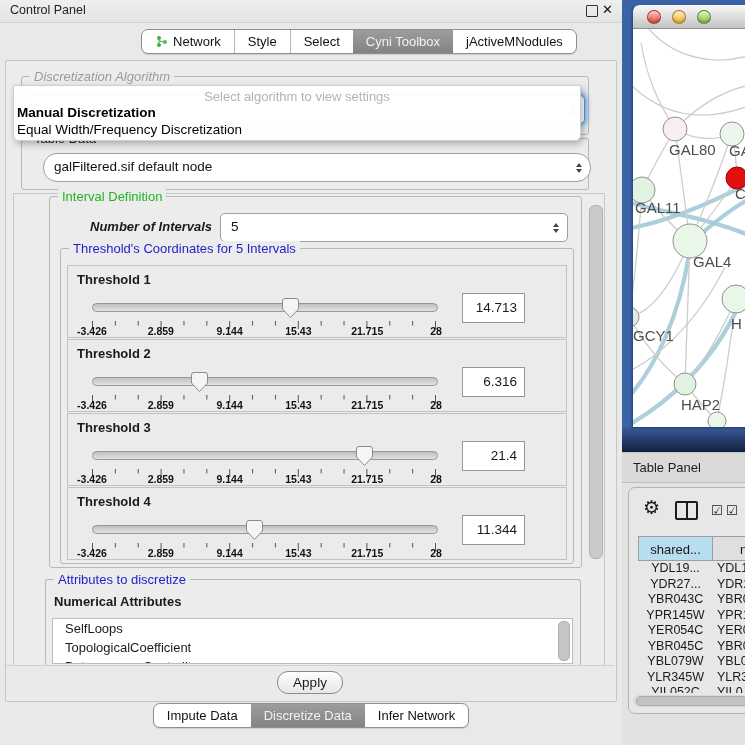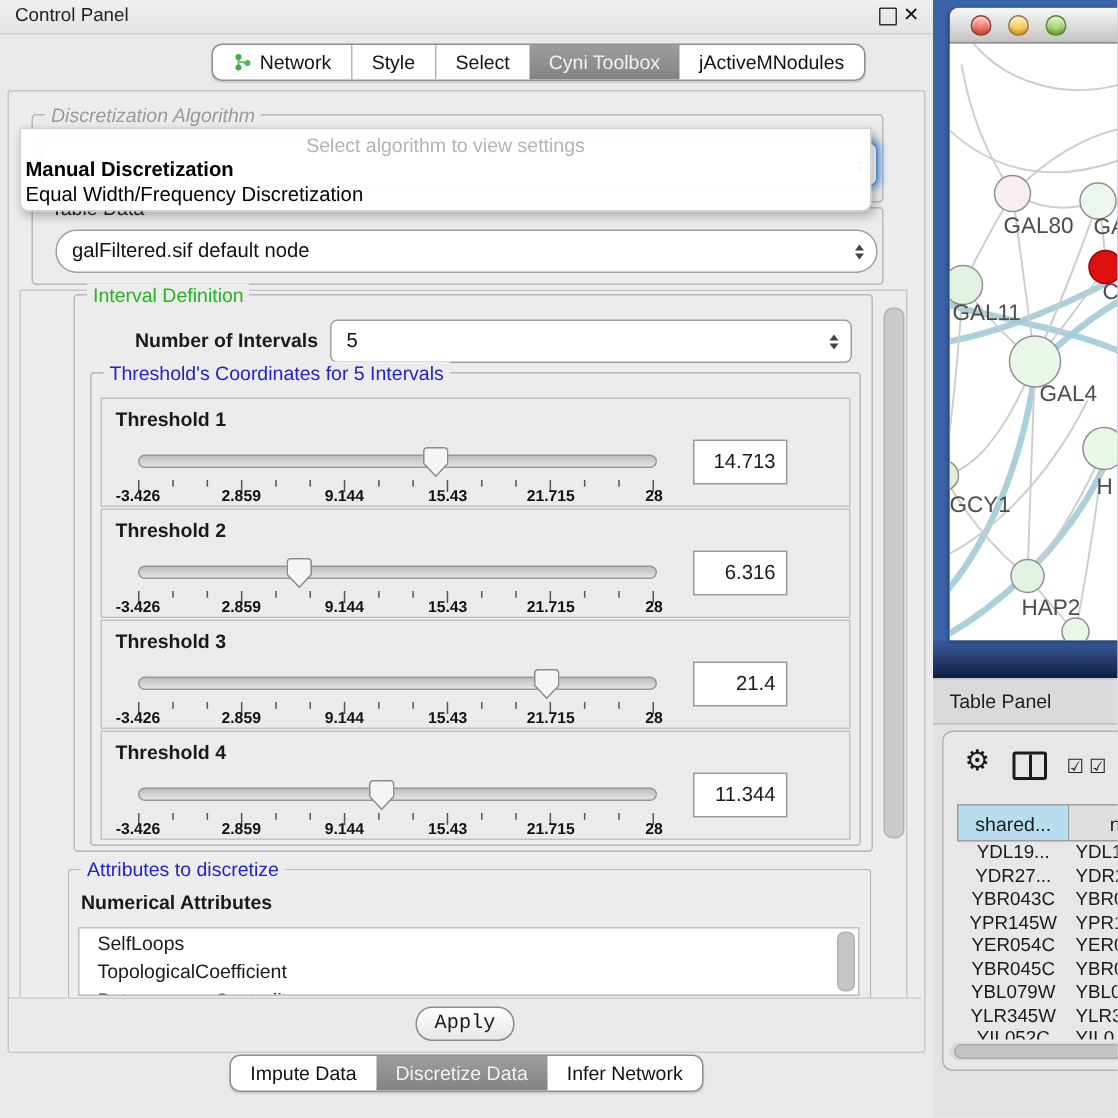--- a/index.html
+++ b/index.html
@@ -48,21 +48,21 @@
   .t-handle{position:absolute;top:0;width:17px;height:20px;}
   .t-ticks{position:absolute;left:0;top:18px;}
   .t-scale-label{position:absolute;top:27px;transform:translateX(-50%);font-size:10.5px;font-weight:600;color:#111;white-space:nowrap;}
   .t-value{position:absolute;left:394px;top:27px;width:54px;height:28px;background:#fff;border:1px solid #979797;
            font-size:13.5px;line-height:28px;text-align:right;padding-right:7px;box-sizing:content-box;}
   
   .attr-subtitle{position:absolute;left:8px;top:14px;font-size:13px;font-weight:bold;}
   .attr-list{position:absolute;left:6px;top:38px;width:519px;height:44px;background:#fff;border:1px solid #bdbdbd;overflow:hidden;}
   .attr-item{font-size:13px;line-height:19px;padding-left:12px;white-space:nowrap;}
   .attr-thumb{position:absolute;right:2px;top:2px;width:10px;height:38px;background:#c6c6c6;border:1px solid #b0b0b0;border-radius:5px;}
-  .apply-row{position:absolute;left:0;top:604px;width:608px;height:35px;background:#eaeaea;border-top:1px solid #cfcfcf;font-family:Liberation Mono, monospace;}
+  .apply-row{position:absolute;left:0;top:604px;width:608px;height:35px;background:#eaeaea;border-top:1px solid #cfcfcf;}
   .apply-btn{position:absolute;left:50%;top:5px;transform:translateX(-50%);min-width:46px;height:21px;padding:0 9px;
              background:linear-gradient(#fefefe,#e7e7e7);border:1px solid #8b8b8b;border-radius:11px;
              font-size:13.5px;line-height:21px;text-align:center;}
   
   #right-region{position:absolute;left:622px;top:0;width:123px;height:745px;background:#e2e2e2;}
   .blue-bg{position:absolute;left:0;top:0;width:123px;height:452px;background:#3b63a7;}
   .navy-strip{position:absolute;left:0;top:427px;width:123px;height:25px;background:linear-gradient(#3a5c9b,#101f40);}
   .net-window{position:absolute;left:11px;top:5px;width:120px;height:422px;border-radius:6px 0 0 0;overflow:hidden;box-shadow:-1px 1px 3px rgba(0,0,0,.35);text-align:center;}
   .net-titlebar{position:relative;height:23px;background:linear-gradient(#f9f9f9,#c3c3c3);border-bottom:1px solid #8d8d8d;border-radius:6px 0 0 0;}
   .light{position:absolute;top:5px;width:12px;height:12px;border-radius:50%;border:1px solid rgba(0,0,0,.35);
@@ -142,32 +142,32 @@
     </div>
 
     <div class="popup">
       <div class="hint">Select algorithm to view settings</div>
       <div class="opt sel">Manual Discretization</div>
       <div class="opt">Equal Width/Frequency Discretization</div>
     </div>
 
     <div class="group" style="left:15px;top:77px;width:566px;height:50px;">
       <span class="group-title">Table Data</span>
-      <div class="combo" style="left:15px;top:14px;width:546px;height:27px;border-radius:14px;">
+      <div class="combo" style="left:21px;top:14px;width:546px;height:27px;border-radius:14px;">
         <span class="val">galFiltered.sif default node</span>
         <div class="spin">
             <span class="up"></span>
             <span class="dn"></span>
           </div>
       </div>
     </div>
 
     <div class="group" style="left:43px;top:135px;width:531px;height:370px;">
       <span class="group-title green">Interval Definition</span>
-      <span style="position:absolute;left:40px;top:22px;font-size:13px;font-weight:bold;">Number of Intervals</span>
+      <span style="position:absolute;left:40px;top:22px;font-size:13px;font-weight:bold;font-style:italic;">Number of Intervals</span>
       <div class="combo" style="left:170px;top:16px;width:346px;height:27px;">
         <span class="val">5</span>
         <div class="spin">
             <span class="up"></span>
             <span class="dn"></span>
           </div>
       </div>
       <div class="group" style="left:10px;top:51px;width:512px;height:314px;background:#ececec;">
         <span class="group-title blue">Threshold's Coordinates for 5 Intervals</span>
         <div>

